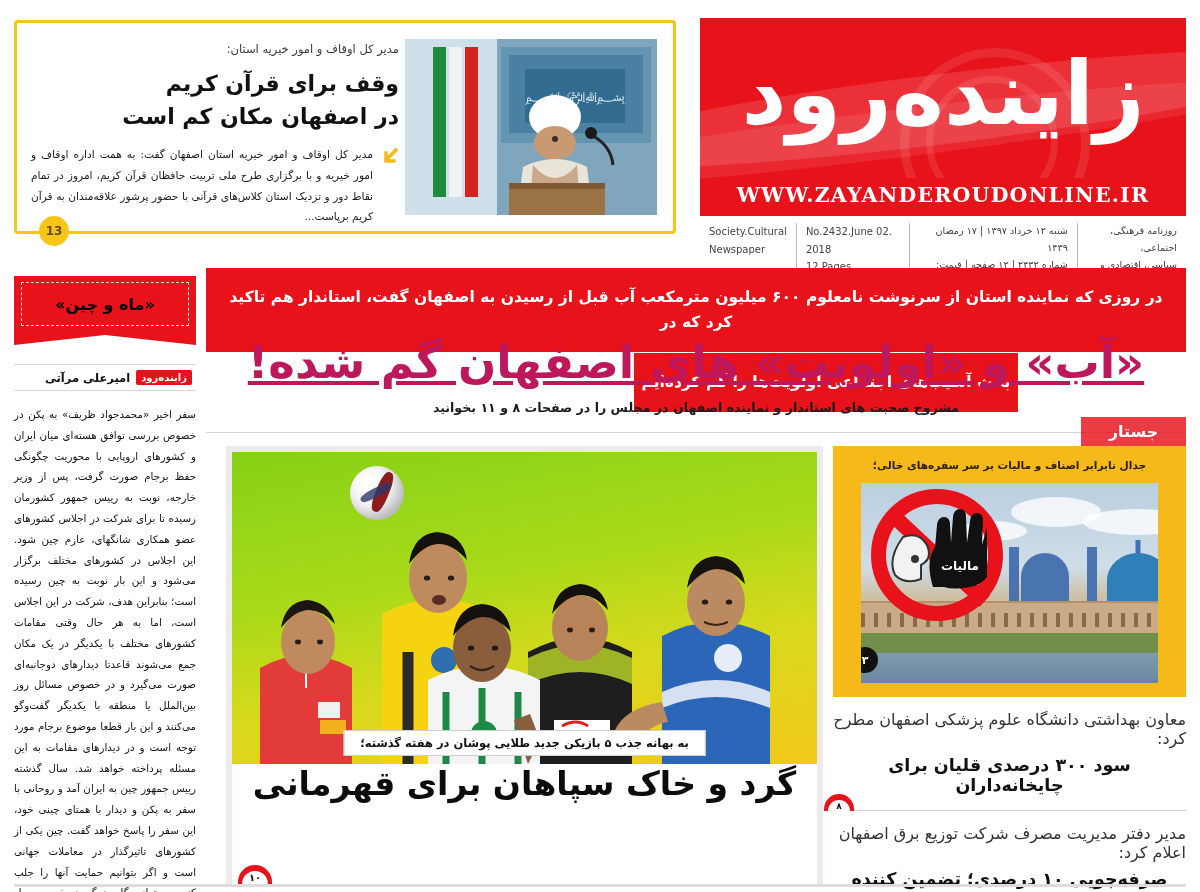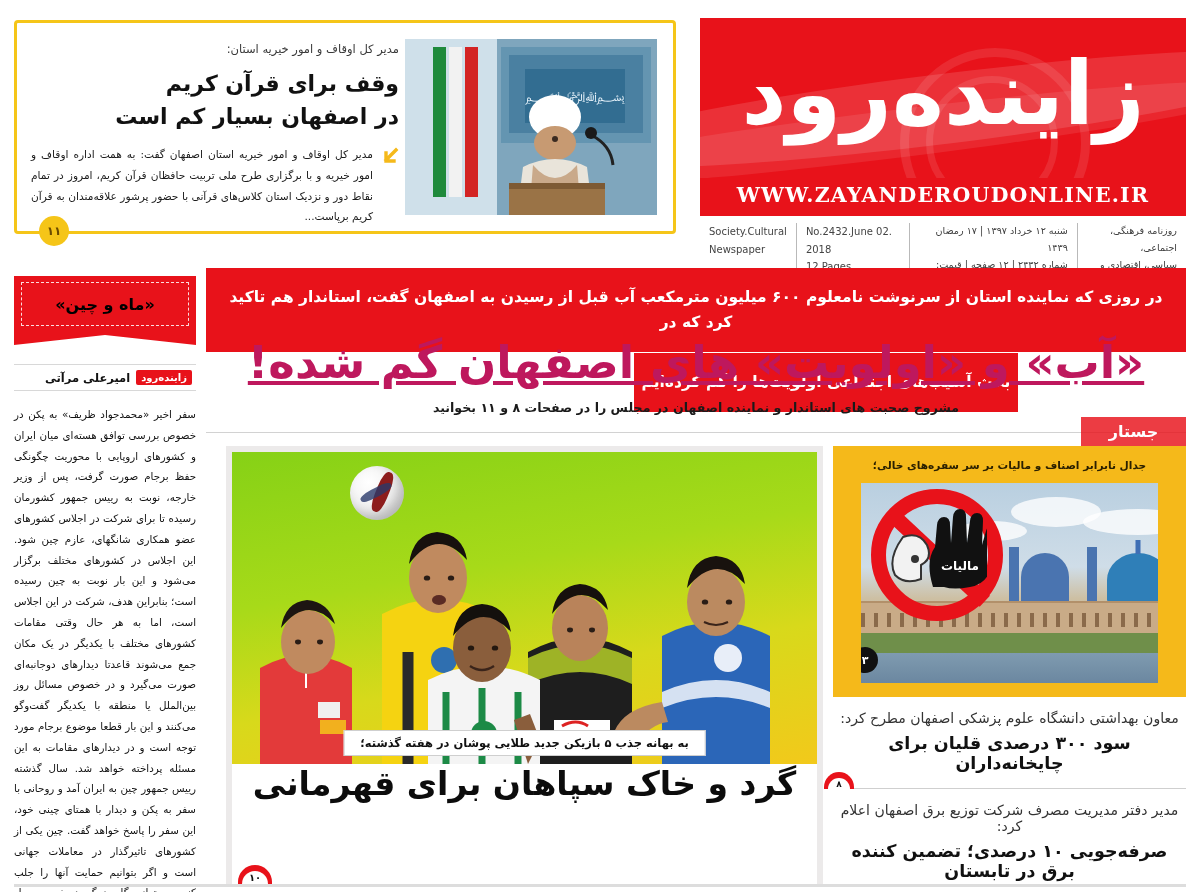--- a/index.html
+++ b/index.html
@@ -237,21 +237,21 @@
     font-size: 12px; font-weight: bold;
   }
   .person-glyph { position: absolute; left: 24px; top: 48px; z-index: 5; }
   .badge-dark {
     position: absolute; left: -9px; bottom: 10px; width: 26px; height: 26px;
     border-radius: 50%; background: #111; color: #fff; display: flex;
     align-items: center; justify-content: center; font-size: 11px; font-weight: bold; z-index: 8;
   }
   .news-item { position: relative; border-bottom: 1px solid #cfcfcf; padding: 13px 0 15px; }
   .news-item:first-of-type { border-top: 1px solid #cfcfcf; }
-  .ni-kicker { font-size: 14px; color: #333; text-align: center; }
+  .ni-kicker { font-size: 16px; color: #333; }
   .ni-title {
     margin-top: 7px; font-size: 17.5px; font-weight: bold; color: #111; text-align: center;
   }
   .badge-semi-r {
     position: absolute; left: -9px; bottom: -1px; width: 30px; height: 17px;
     background: #e8121a; border-radius: 30px 30px 0 0;
     display: flex; align-items: flex-end; justify-content: center;
   }
   .badge-semi-r span {
     background: #fff; border-radius: 26px 26px 0 0; width: 22px; height: 11px;
@@ -285,31 +285,31 @@
         <path d="M128 126 q22 26 44 0 l4 50 h-52 z" fill="#c9a98a"></path>
         <rect x="104" y="148" width="96" height="28" fill="#9a7346"></rect>
         <rect x="104" y="144" width="96" height="6" fill="#7d5a34"></rect>
         <path d="M186 96 q20 10 22 30" stroke="#222" stroke-width="3" fill="none"></path>
         <circle cx="186" cy="94" r="6" fill="#1a1a1a"></circle>
       </svg>
     </div>
     <div class="tf-text">
       <div class="tf-kicker">مدیر کل اوقاف و امور خیریه استان:</div>
       <div class="tf-title">وقف برای قرآن کریم</div>
-      <div class="tf-title">در اصفهان بسیار کم است</div>
+      <div class="tf-title">در اصفهان مکان کم است</div>
       <div class="tf-body-wrap">
         <div class="tf-arrow">
           <svg width="20" height="20" viewBox="0 0 20 20">
             <path d="M17 3 L7 13 M7 6 L7 14 L15 14" stroke="#f5b91a" stroke-width="3.4" fill="none" stroke-linecap="square"></path>
           </svg>
         </div>
         <div class="tf-body">مدیر کل اوقاف و امور خیریه استان اصفهان گفت: به همت اداره اوقاف و امور خیریه و با برگزاری طرح ملی تربیت حافظان قرآن کریم، امروز در تمام نقاط دور و نزدیک استان کلاس‌های قرآنی با حضور پرشور علاقه‌مندان به قرآن کریم برپاست...</div>
       </div>
     </div>
-    <div class="page-badge-circle">۱۱</div>
+    <div class="page-badge-circle">13</div>
   </div>
 
   <div class="masthead">
     <div class="mast-logo">
       <div class="swoosh s1"></div>
       <div class="swoosh s2"></div>
       <div class="ring r1"></div>
       <div class="ring r2"></div>
       <div class="mast-name">زاینده‌رود</div>
     </div>

